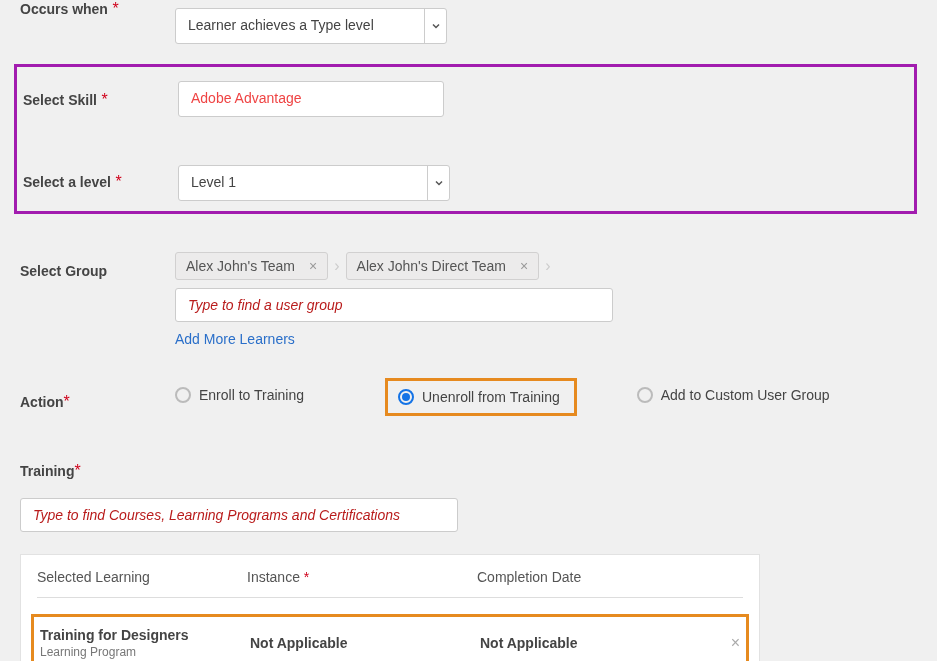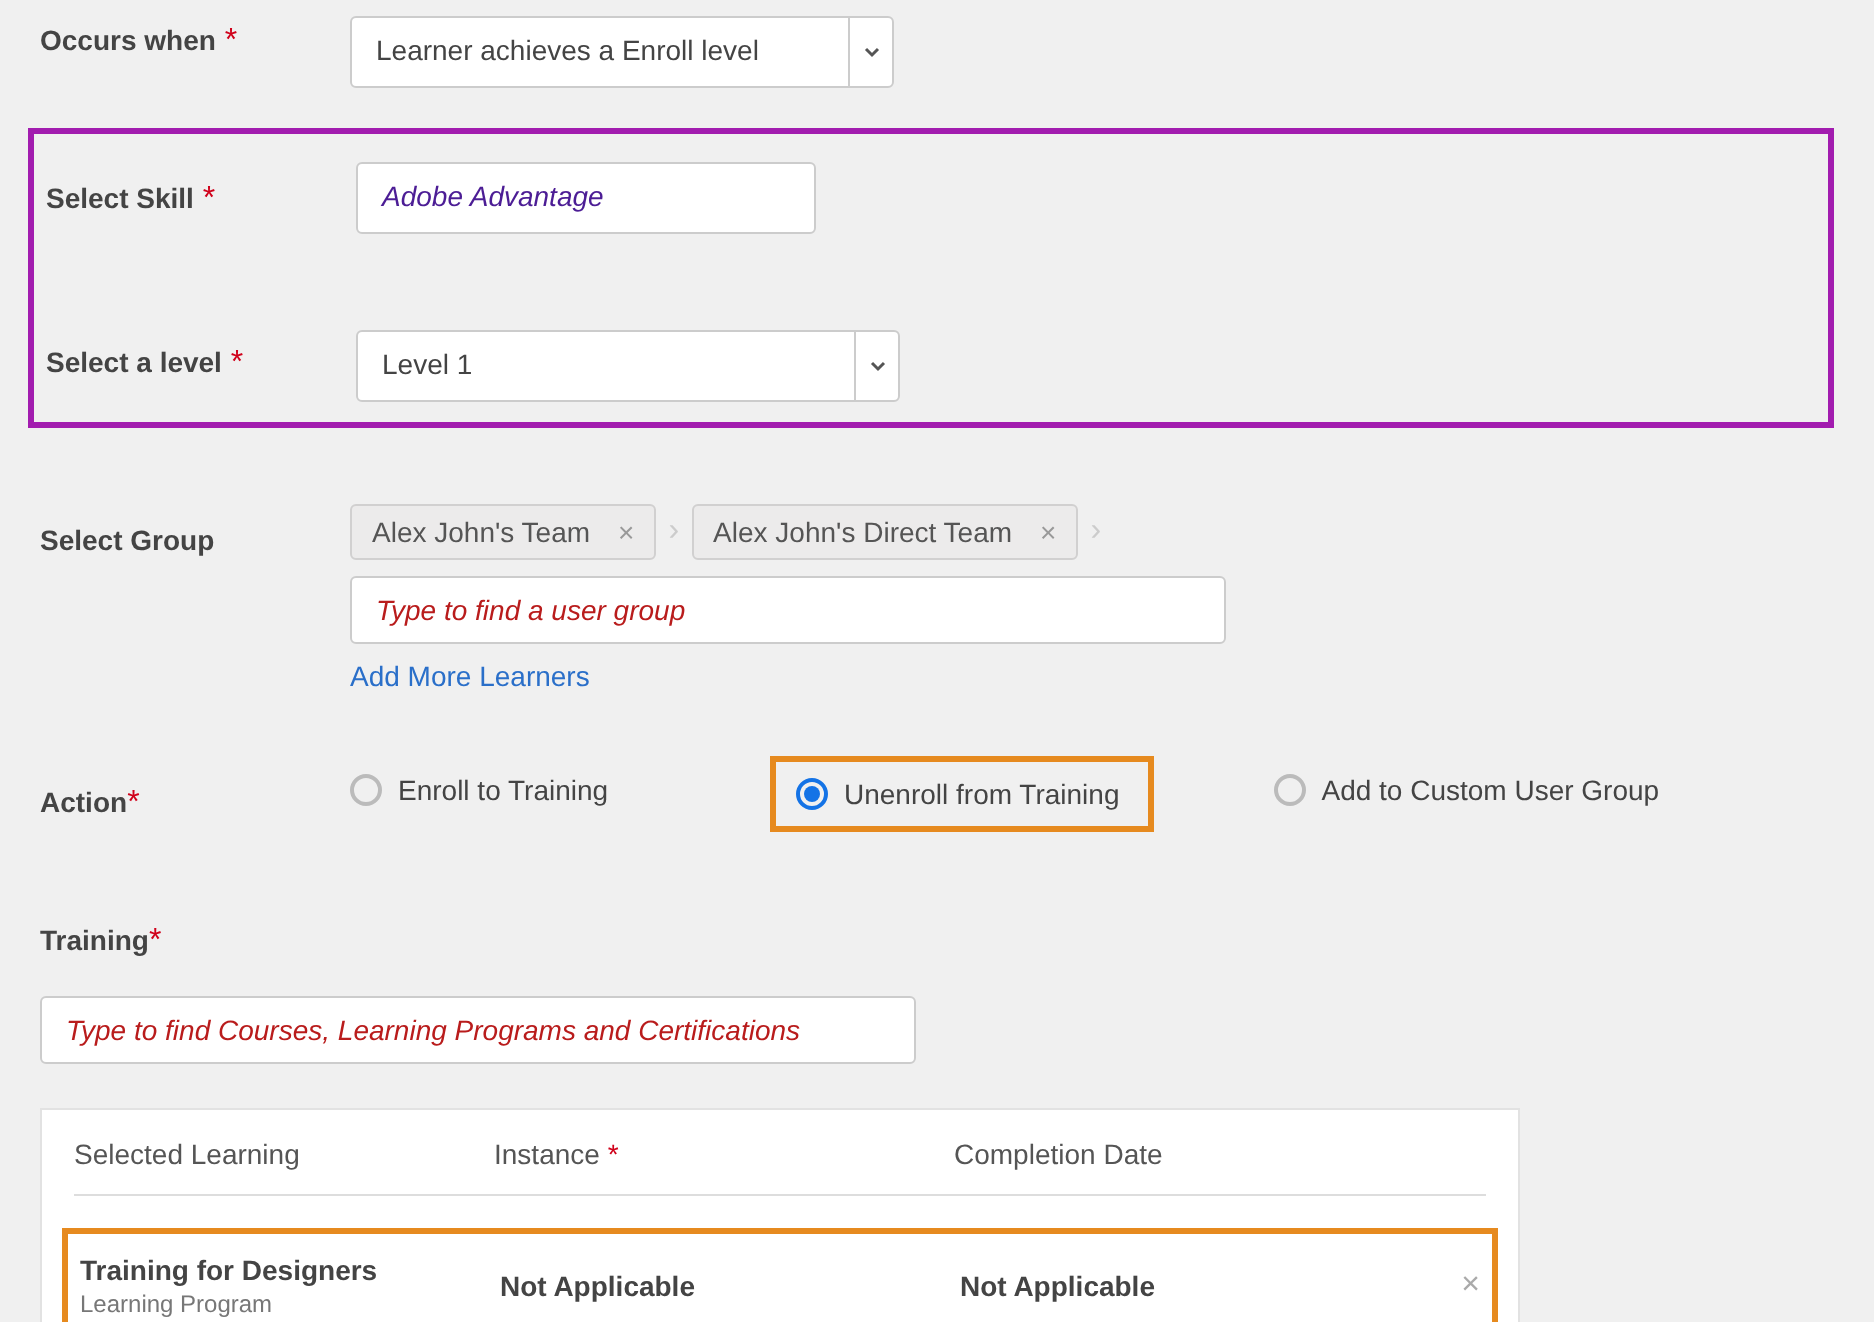--- a/index.html
+++ b/index.html
@@ -12,21 +12,20 @@
     height: 661px;
     overflow: hidden;
   }
   .page { padding: 0 20px; }
   .row {
     display: flex;
     align-items: flex-start;
   }
   .label-col {
     width: 155px;
-    padding-top: 12px;
   }
   .label-col.mid { padding-top: 18px; }
   .label {
     font-size: 14px;
     font-weight: 700;
     color: #444;
   }
   .req { color: #d0021b; font-weight: 400; }
   .content-col { flex: 1; }
   .select-wrap {
@@ -38,21 +37,21 @@
     margin-top: 8px;
     margin-bottom: 14px;
     height: 36px;
   }
   .select-wrap .text {
     width: 248px;
     padding: 8px 12px;
     font-size: 14px;
     color: #444;
   }
-  .select-wrap .text.skill { width: 228px; color: #4c1d95; font-style: italic; }
+  .select-wrap .text.skill { width: 264px; color: #ef4444; }
   .select-wrap .caret {
     width: 22px;
     border-left: 1px solid #ccc;
     display: flex;
     align-items: center;
     justify-content: center;
   }
   .caret svg { width: 12px; height: 12px; }
   .highlight-box {
     border: 3px solid #a21caf;
@@ -177,21 +176,21 @@
 
 <div class="page">
 
   <div class="row">
     <div class="label-col">
       <span class="label">Occurs when</span>
       <span class="req"> *</span>
     </div>
     <div class="content-col">
       <div class="select-wrap">
-        <div class="text">Learner achieves a Enroll level</div>
+        <div class="text">Learner achieves a Type level</div>
         <div class="caret">
           <svg viewBox="0 0 24 24">
               <path d="M6 9l6 6 6-6" fill="none" stroke="#555" stroke-width="3"></path>
             </svg>
         </div>
       </div>
     </div>
   </div>
 
   <div class="highlight-box">

